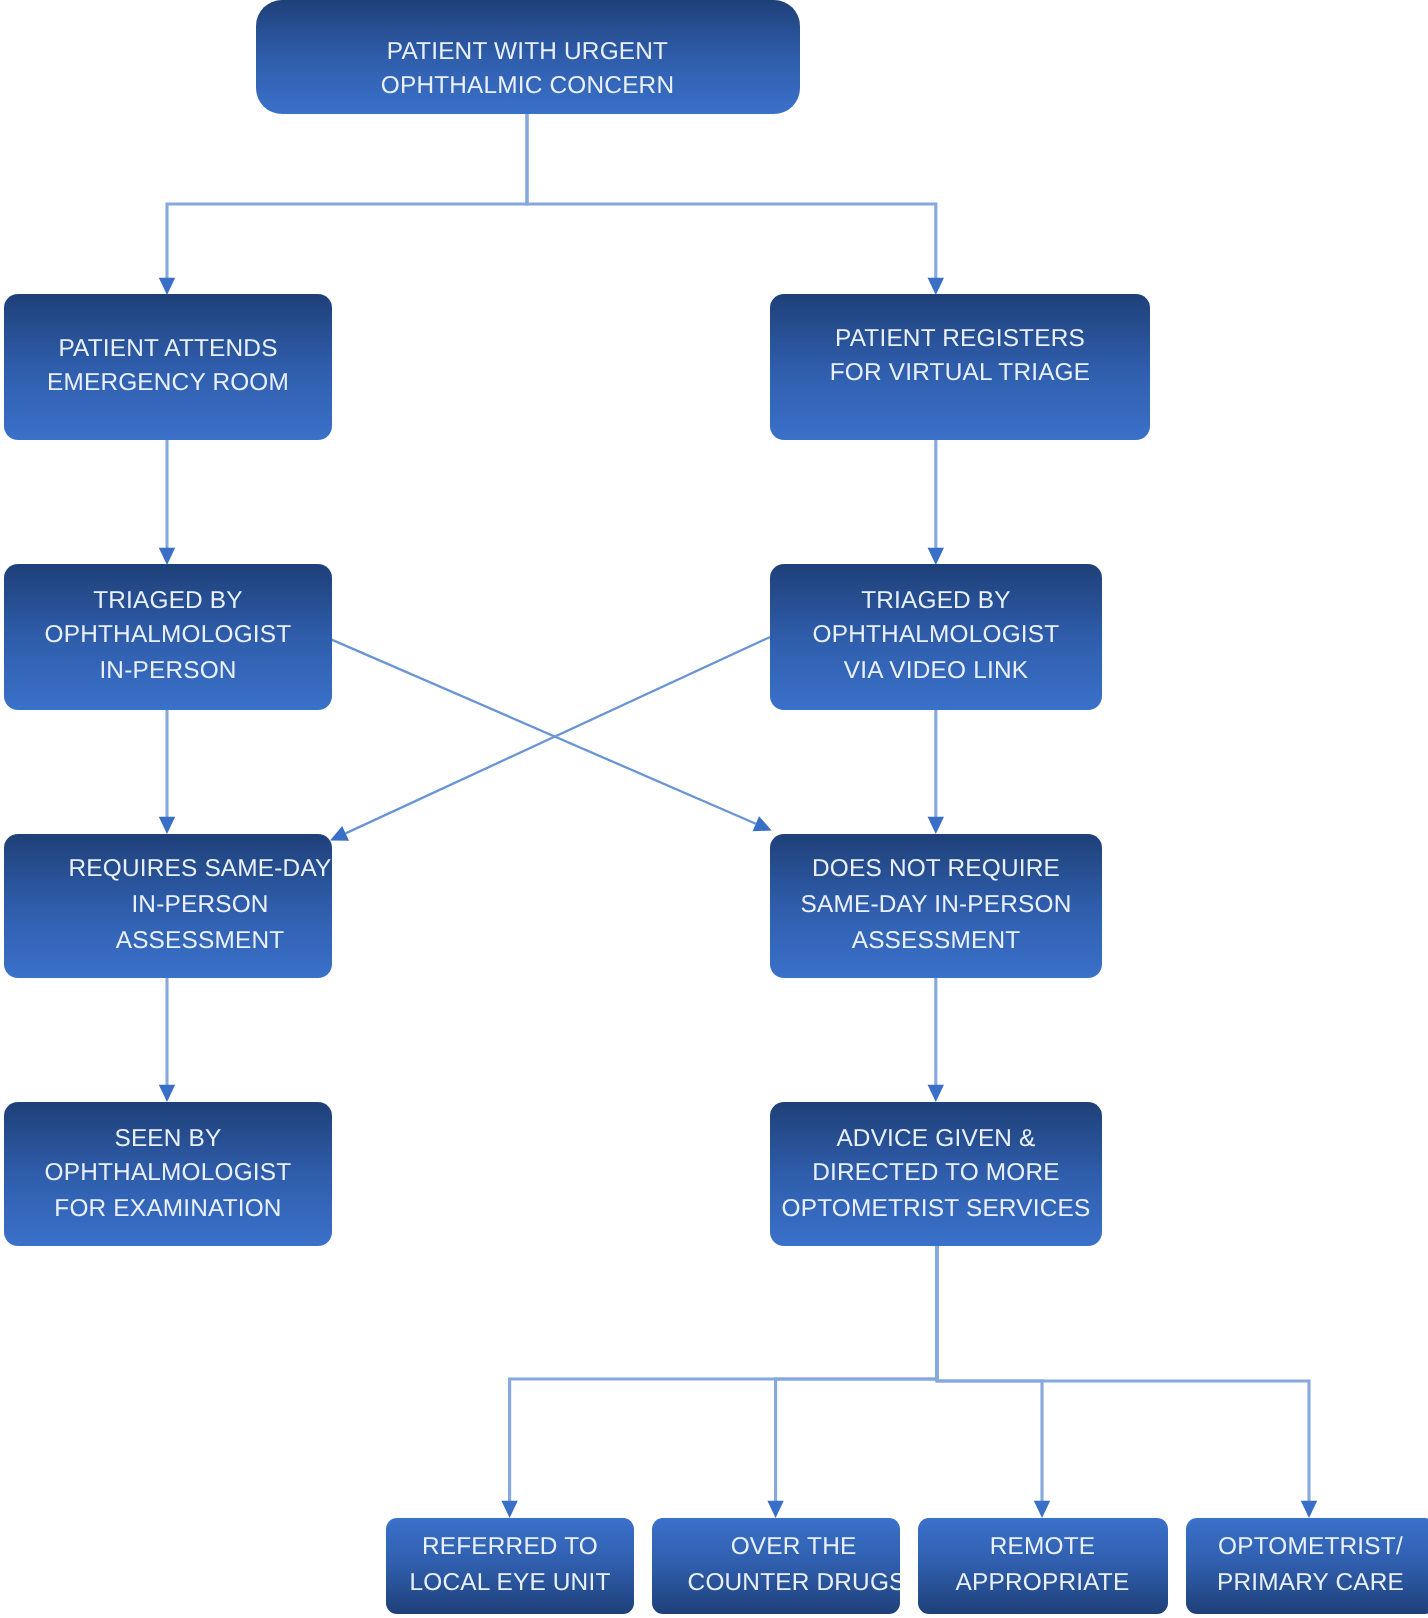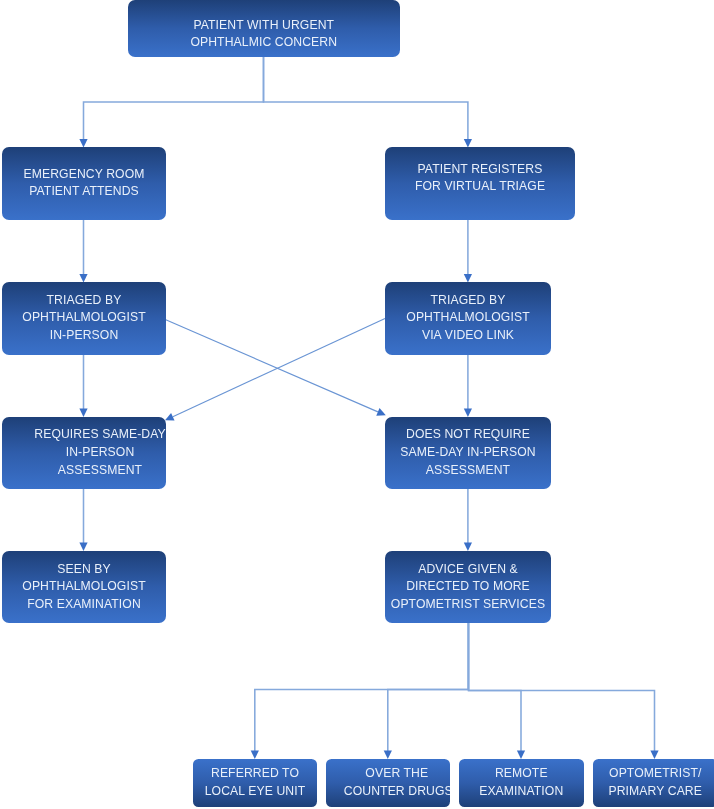--- a/index.html
+++ b/index.html
@@ -49,30 +49,30 @@
       <polygon class="arrow" points="0,0 -4.1,-8.6 4.1,-8.6" transform="translate(385.8,415.3) rotate(-66.53)"></polygon>
       <polygon class="arrow" points="0,0 -4.1,-8.6 4.1,-8.6" transform="translate(165,420.3) rotate(65.2)"></polygon>
       <polygon class="arrow" points="0,0 -4.1,-8.6 4.1,-8.6" transform="translate(83.5,551) rotate(0)"></polygon>
       <polygon class="arrow" points="0,0 -4.1,-8.6 4.1,-8.6" transform="translate(467.9,551) rotate(0)"></polygon>
       <polygon class="arrow" points="0,0 -4.1,-8.6 4.1,-8.6" transform="translate(254.8,759) rotate(0)"></polygon>
       <polygon class="arrow" points="0,0 -4.1,-8.6 4.1,-8.6" transform="translate(387.8,759) rotate(0)"></polygon>
       <polygon class="arrow" points="0,0 -4.1,-8.6 4.1,-8.6" transform="translate(521,759) rotate(0)"></polygon>
       <polygon class="arrow" points="0,0 -4.1,-8.6 4.1,-8.6" transform="translate(654.5,759) rotate(0)"></polygon>  
     </svg>
 
-    <div class="node g-down" style="left:127.5px;top:0px;width:272.5px;height:56.5px;">
+    <div class="node g-down" style="left:127.5px;top:0px;width:272.5px;height:56.5px;border-radius:13px;">
       <span class="label" style="transform:translateY(6.4px)">
         <span class="tline">PATIENT WITH URGENT</span>
         <span class="tline">OPHTHALMIC CONCERN</span>
       </span>
     </div>
     <div class="node g-down" style="left:2px;top:147px;width:164px;height:72.5px;">
       <span class="label">
+        <span class="tline">PATIENT ATTENDS</span>
         <span class="tline">EMERGENCY ROOM</span>
-        <span class="tline">PATIENT ATTENDS</span>
       </span>
     </div>
     <div class="node g-down" style="left:385px;top:147px;width:190px;height:72.5px;">
       <span class="label" style="transform:translateY(-5px)">
         <span class="tline">PATIENT REGISTERS</span>
         <span class="tline">FOR VIRTUAL TRIAGE</span>
       </span>
     </div>
     <div class="node g-down" style="left:2px;top:282px;width:164px;height:72.5px;">
       <span class="label">
@@ -124,21 +124,21 @@
     </div>
     <div class="node g-up" style="left:325.8px;top:759px;width:124px;height:48px;padding-left:18px;">
       <span class="label">
         <span class="tline">OVER THE</span>
         <span class="tline">COUNTER DRUGS</span>
       </span>
     </div>
     <div class="node g-up" style="left:458.5px;top:759px;width:125.5px;height:48px;">
       <span class="label">
         <span class="tline">REMOTE</span>
-        <span class="tline">EXAMINATION</span>
+        <span class="tline">APPROPRIATE</span>
       </span>
     </div>
     <div class="node g-up" style="left:592.5px;top:759px;width:125.5px;height:48px;">
       <span class="label">
         <span class="tline">OPTOMETRIST/</span>
         <span class="tline">PRIMARY CARE</span>
       </span>
     </div>
 </div>
 

